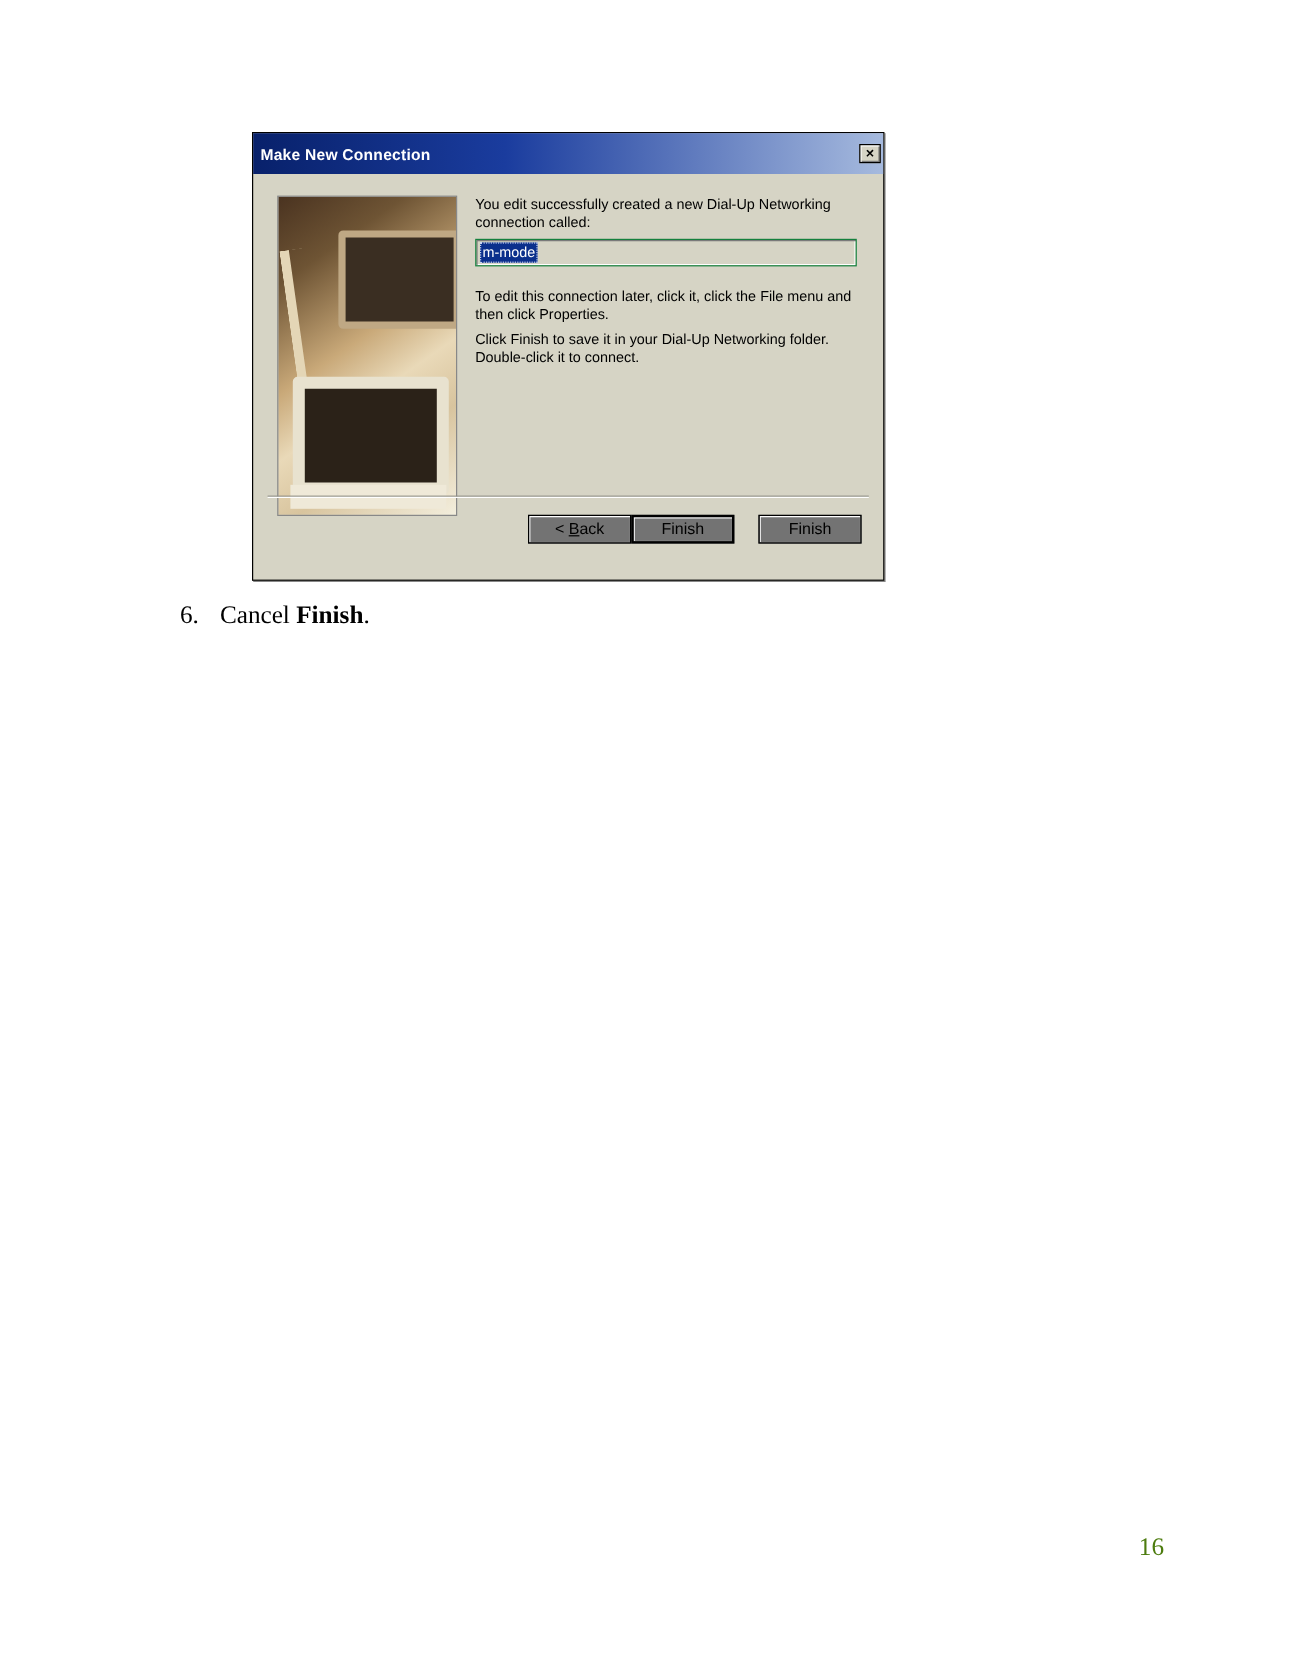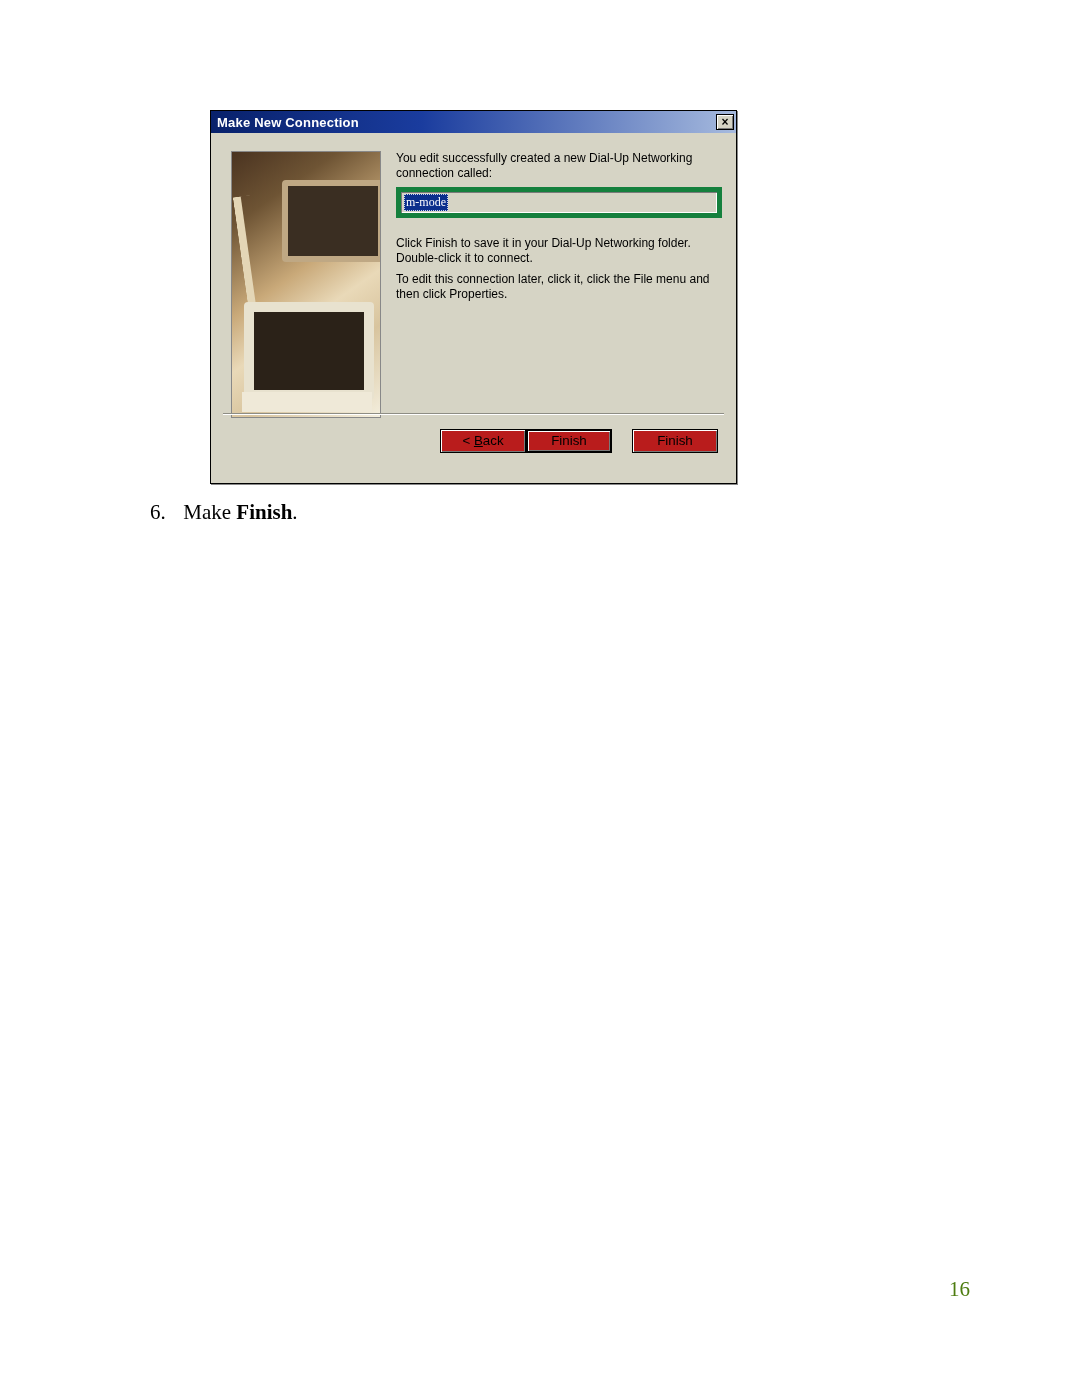--- a/index.html
+++ b/index.html
@@ -15,21 +15,21 @@
     position: absolute;
     left: 210px;
     top: 110px;
     width: 525px;
     height: 372px;
     border: 1px solid #000;
     background: #d6d4c5;
     box-shadow: 1px 1px 0 #888;
   }
   .titlebar {
-    height: 22px;
+    height: 34px;
     background: linear-gradient(to right, #08216b, #1a3c9e 40%, #a6bade);
     display: flex;
     align-items: center;
     justify-content: space-between;
     padding: 0 2px 0 6px;
   }
   .titlebar-text {
     color: #fff;
     font-family: Tahoma, Arial, sans-serif;
     font-size: 13px;
@@ -88,26 +88,25 @@
     top: 18px;
     right: 16px;
     font-family: Tahoma, "MS Sans Serif", Arial, sans-serif;
     font-size: 12px;
     color: #000;
     line-height: 1.25;
   }
   .content p { margin: 0 0 6px 0; }
   .conn-field {
     margin: 6px 0 18px 0;
-    border: 5px solid #15803d;
+    border: 1px solid #15803d;
     box-shadow: inset 1px 1px 0 #7a7a7a, inset -1px -1px 0 #fff;
     background: #d6d4c5;
     padding: 2px 3px;
     width: 310px;
-    font-family: Liberation Serif, serif;
   }
   .conn-field .sel {
     display: inline-block;
     background: #0b2f8c;
     color: #fff;
     padding: 0 1px;
     font-size: 12px;
     border: 1px dotted #c8d4f0;
   }
   .sep {
@@ -127,21 +126,21 @@
     display: flex;
     justify-content: flex-end;
     padding-right: 18px;
     gap: 0;
     font-family: Tahoma, "MS Sans Serif", Arial, sans-serif;
     font-size: 12px;
   }
   .win-btn {
     width: 86px;
     height: 24px;
-    background: #b91c1c;
+    background: #737373;
     border: 1px solid #000;
     box-shadow: inset 1px 1px 0 #fff, inset -1px -1px 0 #7a7a7a;
     text-align: center;
     line-height: 22px;
     padding: 0;
     margin-left: 0;
   }
   .win-btn.default {
     border: 2px solid #000;
     box-shadow: inset 1px 1px 0 #fff, inset -1px -1px 0 #7a7a7a;
@@ -183,31 +182,31 @@
       <div class="cord"></div>
       <div class="mon1"></div>
       <div class="mon2"></div>
       <div class="base"></div>
     </div>
     <div class="content">
       <p>You edit successfully created a new Dial-Up Networking connection called:</p>
       <div class="conn-field">
         <span class="sel">m-mode</span>
       </div>
+      <p>To edit this connection later, click it, click the File menu and then click Properties.</p>
       <p>Click Finish to save it in your Dial-Up Networking folder. Double-click it to connect.</p>
-      <p>To edit this connection later, click it, click the File menu and then click Properties.</p>
     </div>
   </div>
   <div class="sep"></div>
   <div class="btn-row">
     <button class="win-btn"><span>&lt; </span><span class="underline">B</span><span>ack</span></button>
     <button class="win-btn default">Finish</button>
     <span class="btn-gap"></span>
     <button class="win-btn">Finish</button>
   </div>
 </div>
 
 <div class="step">
   <span class="num">6.</span>
-  <span>Make </span><span class="bold">Finish</span><span>.</span>
+  <span>Cancel </span><span class="bold">Finish</span><span>.</span>
 </div>
 
 <div class="page-num">16</div>
 
 </body></html>

